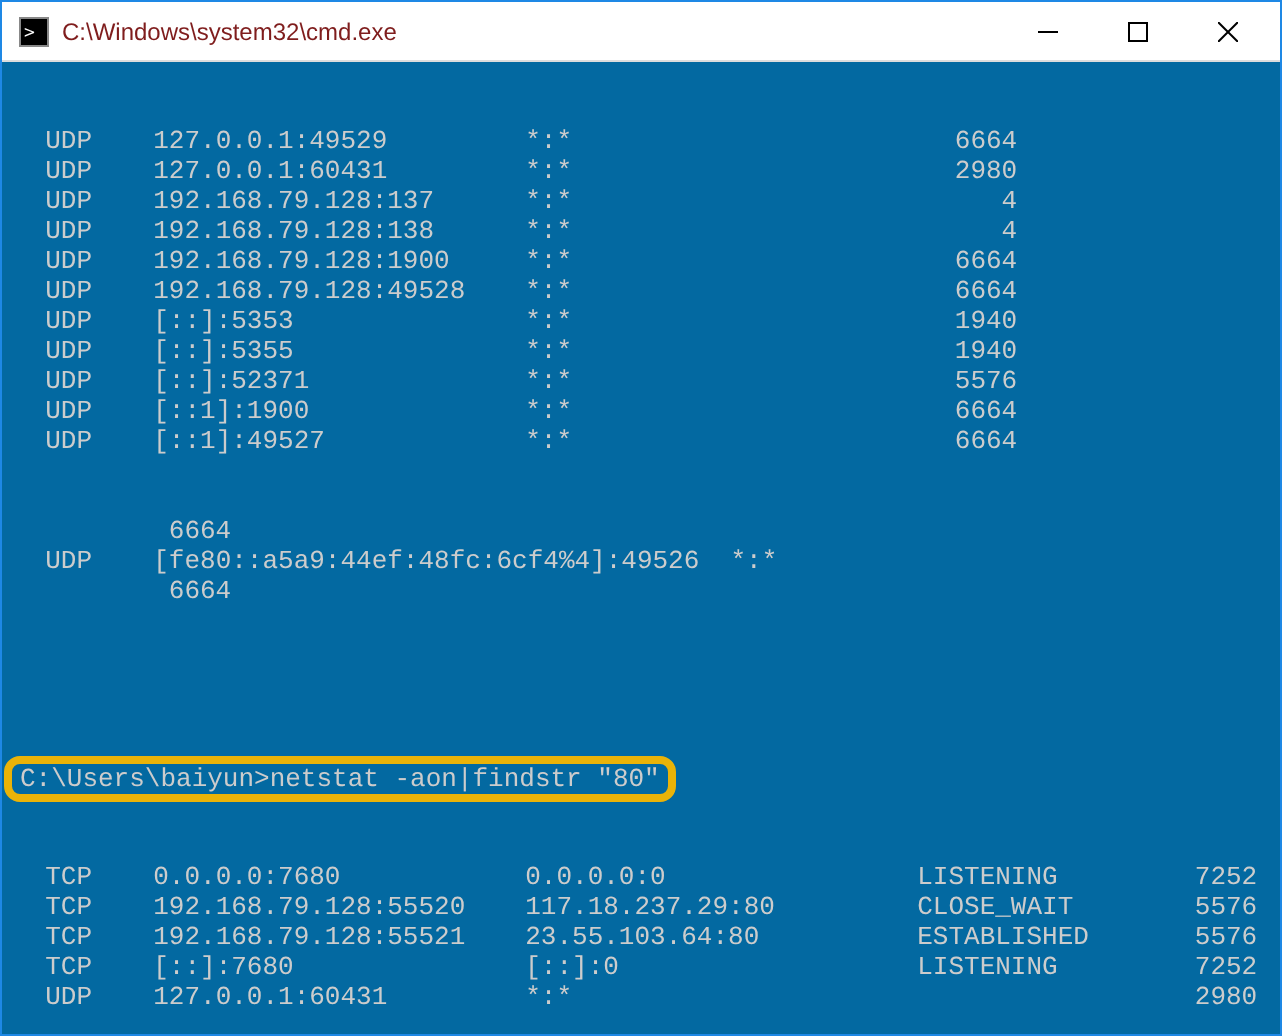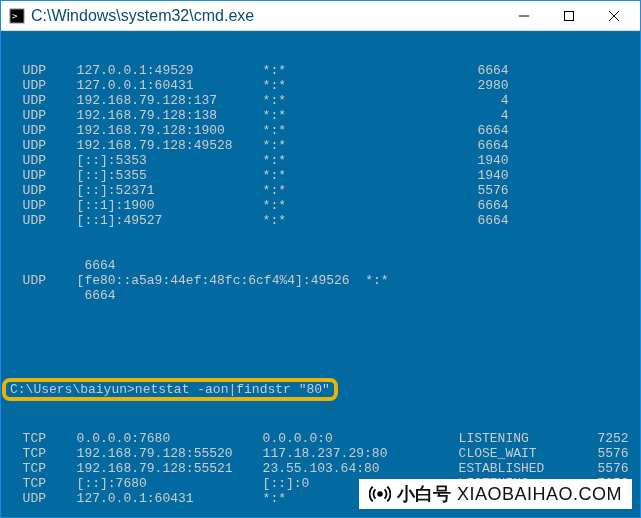--- a/index.html
+++ b/index.html
@@ -30,22 +30,22 @@
     .titlebar-icon {
       width: 16px;
       height: 16px;
       margin-right: 6px;
       display: inline-flex;
       align-items: center;
       justify-content: center;
     }
     .titlebar-title {
       font-family: 'Segoe UI', Tahoma, sans-serif;
-      font-size: 16px;
-      color: #0c4a6e;
+      font-size: 12px;
+      color: #7f1d1d;
       flex: 1;
     }
     .titlebar-controls {
       display: flex;
       gap: 0;
       margin-left: auto;
       height: 100%;
     }
     .tb-ctrl {
       width: 45px;
@@ -142,25 +142,14 @@
   <div class="terminal">
     <div id="rows-top"><div class="row">  <span class="proto">UDP</span><span class="local">127.0.0.1:49529</span><span class="foreign">*:*</span><span class="pid">6664</span></div><div class="row">  <span class="proto">UDP</span><span class="local">127.0.0.1:60431</span><span class="foreign">*:*</span><span class="pid">2980</span></div><div class="row">  <span class="proto">UDP</span><span class="local">192.168.79.128:137</span><span class="foreign">*:*</span><span class="pid">4</span></div><div class="row">  <span class="proto">UDP</span><span class="local">192.168.79.128:138</span><span class="foreign">*:*</span><span class="pid">4</span></div><div class="row">  <span class="proto">UDP</span><span class="local">192.168.79.128:1900</span><span class="foreign">*:*</span><span class="pid">6664</span></div><div class="row">  <span class="proto">UDP</span><span class="local">192.168.79.128:49528</span><span class="foreign">*:*</span><span class="pid">6664</span></div><div class="row">  <span class="proto">UDP</span><span class="local">[::]:5353</span><span class="foreign">*:*</span><span class="pid">1940</span></div><div class="row">  <span class="proto">UDP</span><span class="local">[::]:5355</span><span class="foreign">*:*</span><span class="pid">1940</span></div><div class="row">  <span class="proto">UDP</span><span class="local">[::]:52371</span><span class="foreign">*:*</span><span class="pid">5576</span></div><div class="row">  <span class="proto">UDP</span><span class="local">[::1]:1900</span><span class="foreign">*:*</span><span class="pid">6664</span></div><div class="row">  <span class="proto">UDP</span><span class="local">[::1]:49527</span><span class="foreign">*:*</span><span class="pid">6664</span></div></div>
     <div id="wrap-top"><div class="row"><span class="indent"></span>   6664</div><div class="row">  <span class="proto">UDP</span>[fe80::a5a9:44ef:48fc:6cf4%4]:49526  *:*</div><div class="row"><span class="indent"></span>   6664</div></div>
     <div class="row"> </div>
     <div class="row prompt-line"><span class="highlight"><span>C:\Users\baiyun&gt;</span><span>netstat -aon|findstr "80"</span></span></div>
     <div id="rows-bottom"><div class="row">  <span class="proto">TCP</span><span class="local">0.0.0.0:7680</span><span class="foreign">0.0.0.0:0</span><span class="state">LISTENING</span><span class="pid">7252</span></div><div class="row">  <span class="proto">TCP</span><span class="local">192.168.79.128:55520</span><span class="foreign">117.18.237.29:80</span><span class="state">CLOSE_WAIT</span><span class="pid">5576</span></div><div class="row">  <span class="proto">TCP</span><span class="local">192.168.79.128:55521</span><span class="foreign">23.55.103.64:80</span><span class="state">ESTABLISHED</span><span class="pid">5576</span></div><div class="row">  <span class="proto">TCP</span><span class="local">[::]:7680</span><span class="foreign">[::]:0</span><span class="state">LISTENING</span><span class="pid">7252</span></div><div class="row">  <span class="proto">UDP</span><span class="local">127.0.0.1:60431</span><span class="foreign">*:*</span><span class="state"></span><span class="pid">2980</span></div></div>
     
     
     
 
-    <div class="watermark">
-      <span class="wm-icon">
-        <svg width="22" height="22" viewBox="0 0 24 24" fill="none" stroke="#000" stroke-width="2">
-          <circle cx="12" cy="12" r="2" fill="#000"></circle>
-          <path d="M7 7a7 7 0 000 10M17 7a7 7 0 010 10"></path>
-          <path d="M4 4a11 11 0 000 16M20 4a11 11 0 010 16"></path>
-        </svg>
-      </span>
-      <span>小白号</span>
-      <span class="wm-thin">XIAOBAIHAO.COM</span>
-    </div>
   </div>
 </div>
 
 </body></html>

